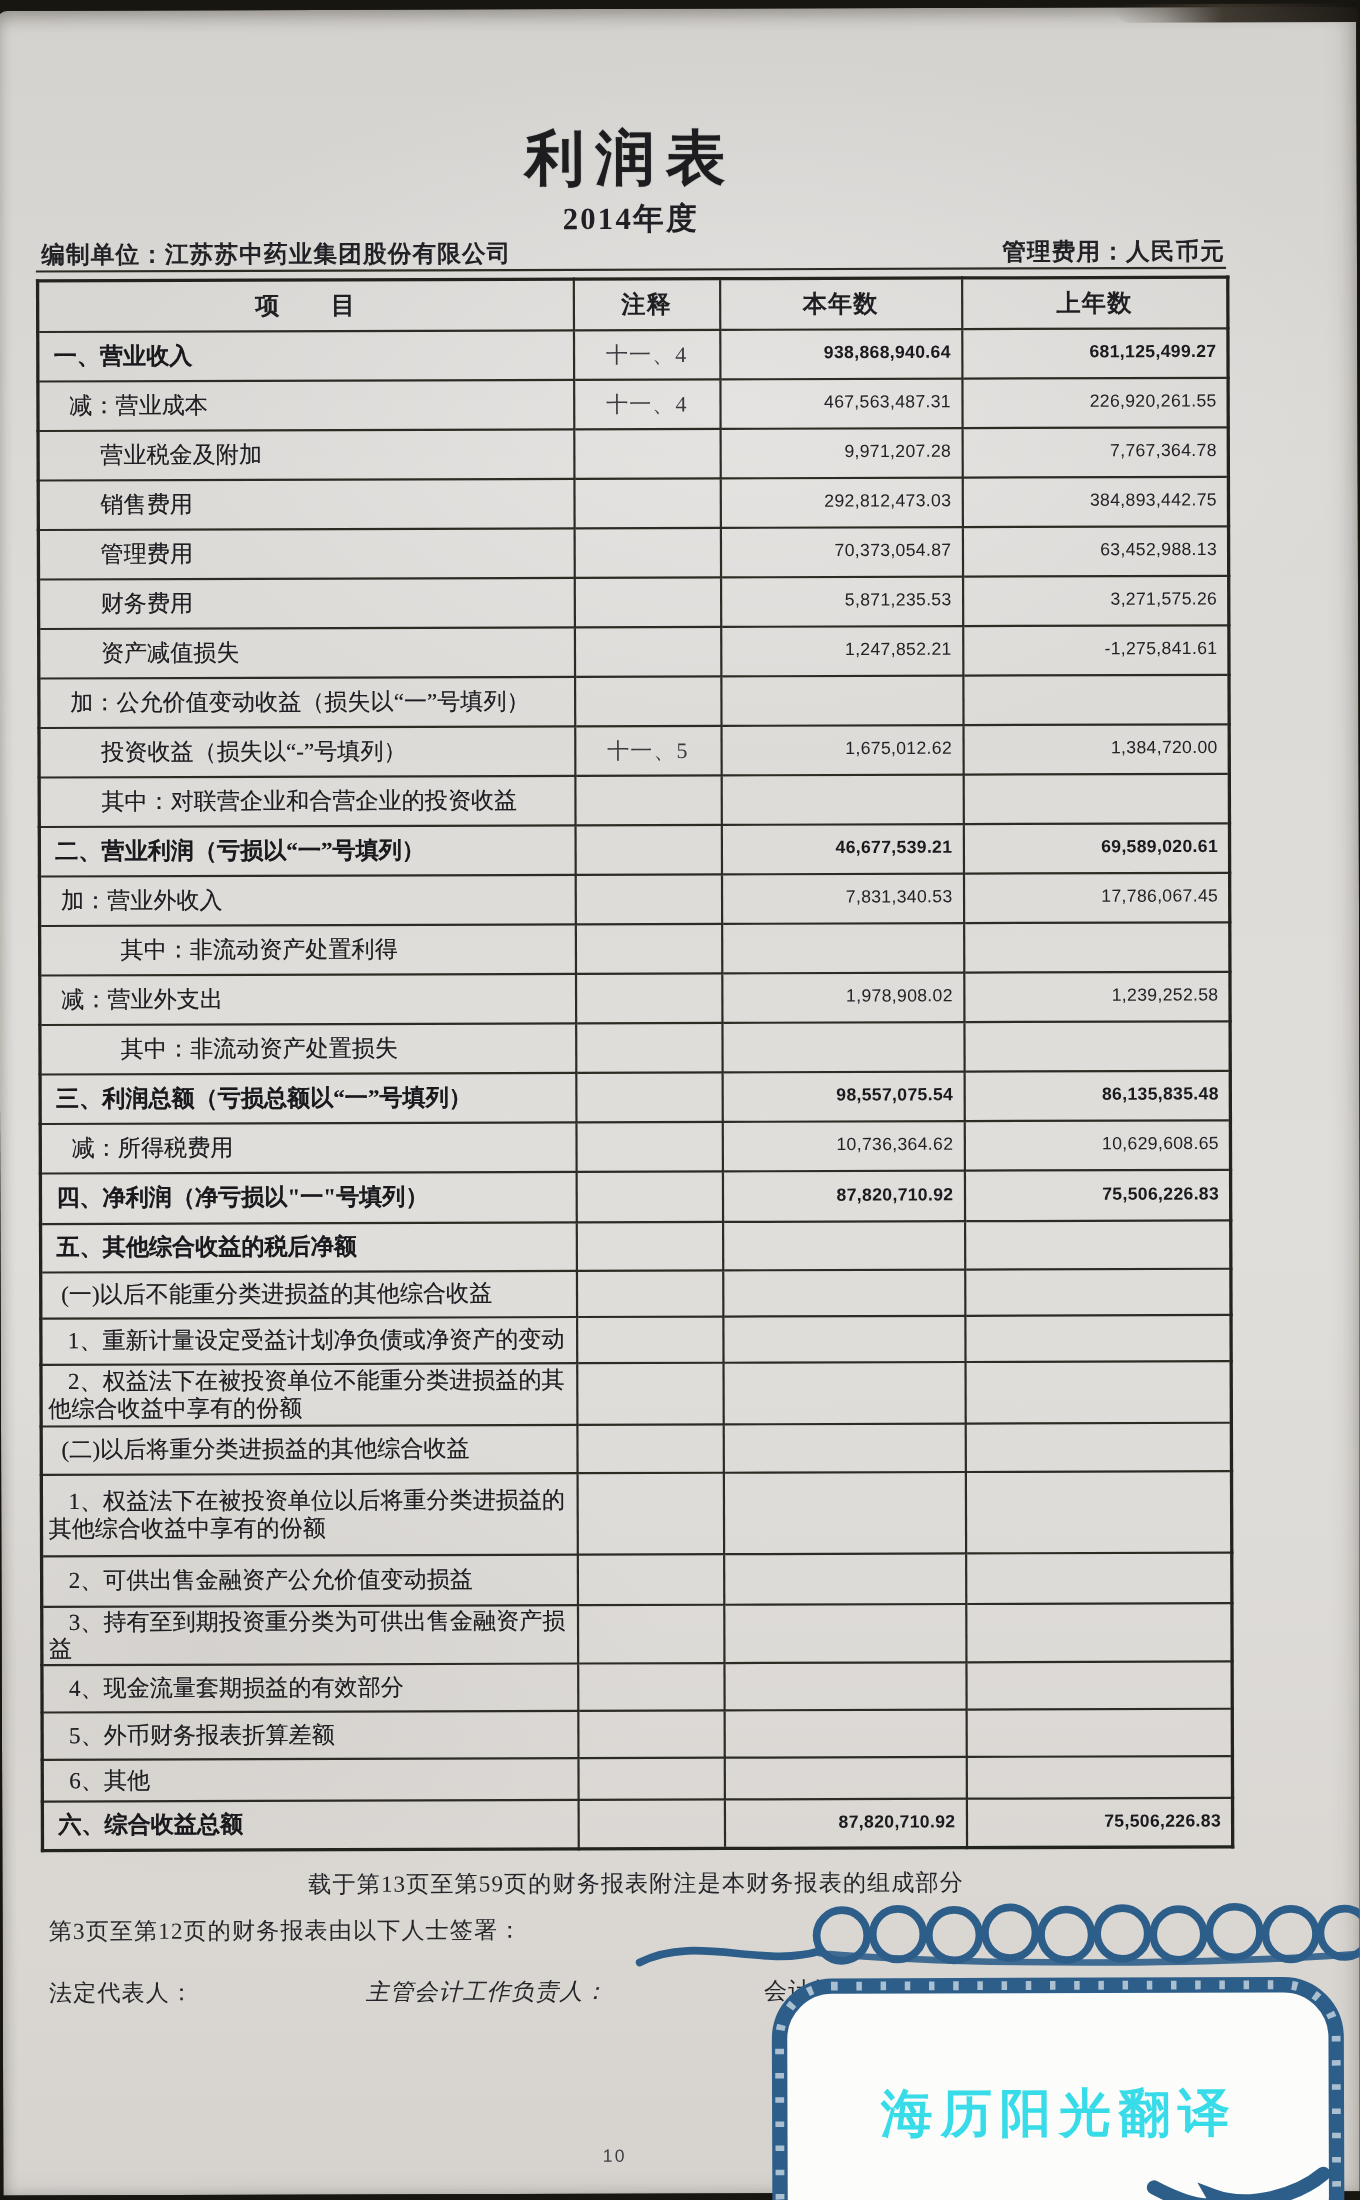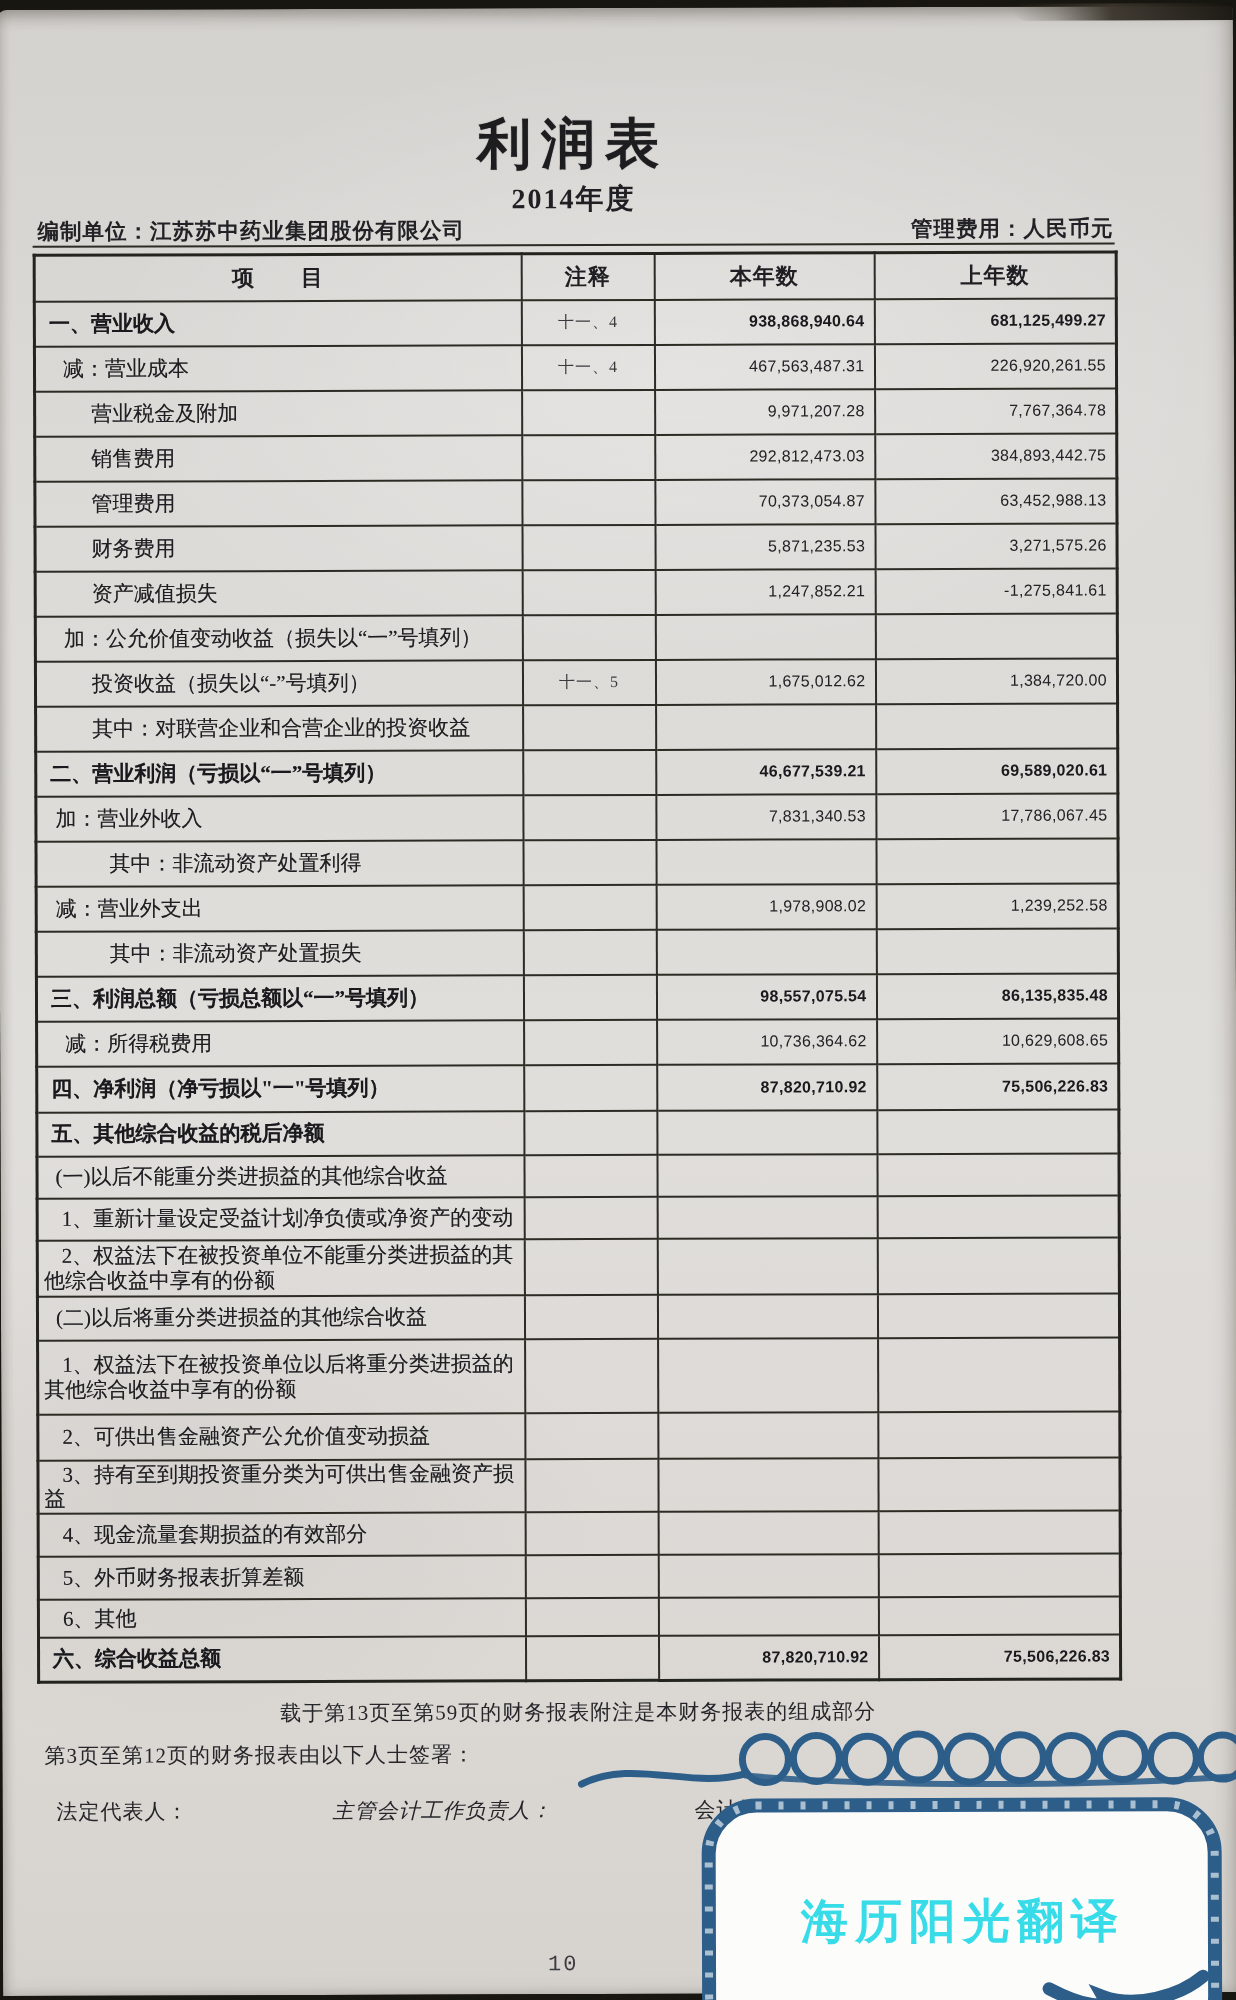--- a/index.html
+++ b/index.html
@@ -45,43 +45,43 @@
     color:#1f1f23;
   }
   table.stmt tr{height:45px;}
   table.stmt tr.hdr{height:46px;}
   table.stmt td,table.stmt th{
     border:2px solid #2c2c25;vertical-align:middle;
     overflow:hidden;
   }
   th.h{font-size:22px;font-weight:700;letter-spacing:1px;text-align:center;border-bottom:3px solid #24241e;}
   td.item{font-size:21px;line-height:1.18;padding-right:4px;text-shadow:0 0 .5px rgba(25,25,30,.5);}
-  td.note{font-size:16px;text-align:center;color:#3a3a3e;letter-spacing:1px;font-family:"Liberation Serif",serif;}
+  td.note{font-size:20px;text-align:center;color:#3a3a3e;letter-spacing:1px;font-family:"Liberation Serif",serif;}
   td.num{
     font-size:16px;text-align:right;padding-right:9px;
     font-family:"Liberation Sans", sans-serif;color:#222226;
     letter-spacing:.3px;
   }
   tr.bold td.item, tr.bold td.num{font-weight:700;color:#1a1a1e;}
   .i0{padding-left:13px;} .i1{padding-left:27px;} .i2{padding-left:55px;}
   .i3{padding-left:18px;} .i4{padding-left:72px;} .i5{padding-left:17px;} .i6{padding-left:23px;}
   td.wrap{padding-left:5px;text-indent:18px;}
   .notesline{
     position:absolute;left:35px;width:1082px;top:1690px;text-align:center;
     font-size:21px;color:#26262a;letter-spacing:1px;
   }
   .signline{
     position:absolute;left:42px;top:1732px;font-size:21px;color:#26262a;letter-spacing:1px;
   }
   .sigs{position:absolute;left:42px;top:1788px;width:1080px;font-size:21px;color:#26262a;}
   .sigs span{position:absolute;white-space:nowrap;letter-spacing:1px;}
-  .sig1{left:12px;} .sig2{left:288px;font-style:italic;} .sig3{left:650px;}
+  .sig1{left:0;} .sig2{left:288px;font-style:italic;} .sig3{left:650px;}
   .pageno{
-    position:absolute;left:545px;top:1944px;font-size:22px;color:#3c3c40;letter-spacing:2px;
-    font-family:Liberation Mono, monospace;
+    position:absolute;left:545px;top:1944px;font-size:16px;color:#3c3c40;letter-spacing:2px;
+    font-family:Liberation Sans, sans-serif;
   }
   svg.loops{position:absolute;left:575px;top:1710px;}
   svg.bubble{position:absolute;left:560px;top:1786px;}
 </style>
 </head>
 <body>
 
 <div class="paper">
   <div class="corner-shadow"></div>
 

